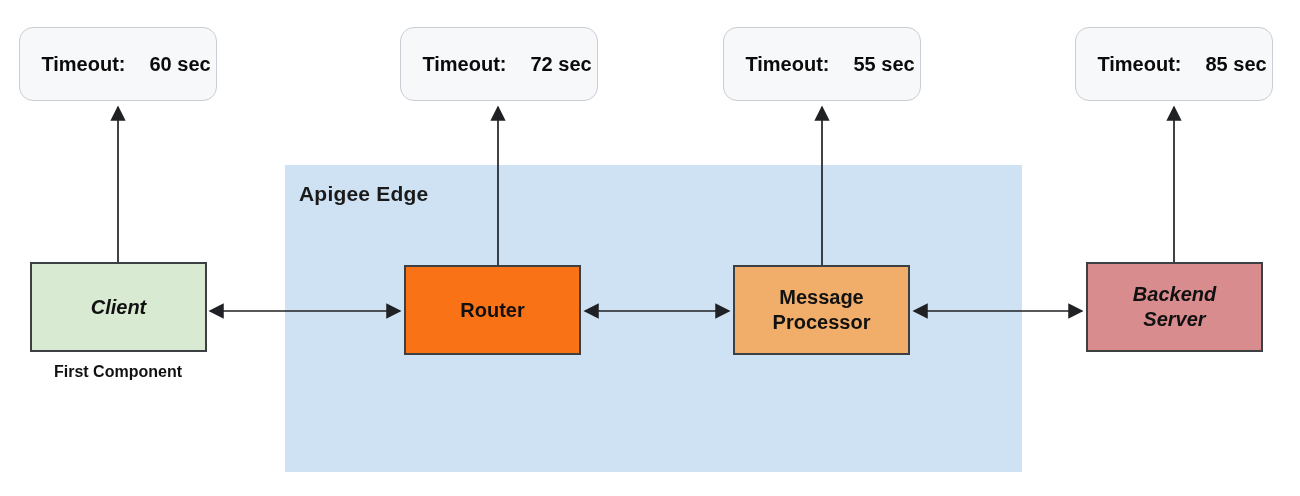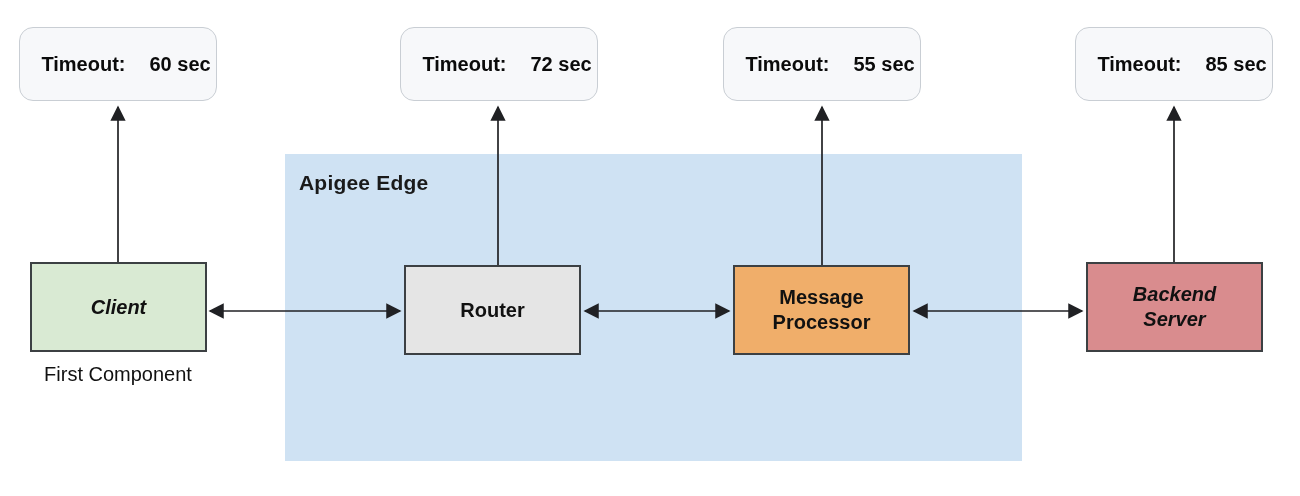--- a/index.html
+++ b/index.html
@@ -8,21 +8,21 @@
     width: 1300px;
     height: 496px;
     background: #ffffff;
     font-family: "Liberation Sans", sans-serif;
     overflow: hidden;
   }
 
   
   .region {
     position: absolute;
-    left: 285px; top: 154px;
+    left: 285px; top: 165px;
     width: 737px; height: 307px;
     background: #cfe2f3;
     z-index: 0;
   }
   .region-label {
     position: absolute;
     left: 14px; top: 17px;
     font-size: 21px;
     font-weight: bold;
     color: #1a1a1a;
@@ -49,22 +49,22 @@
   .comp-client   { left: 30px;   top: 262px; font-style: italic; }
   .comp-router   { left: 404px;  top: 265px; }
   .comp-mp       { left: 733px;  top: 265px; justify-content: center; }
   .comp-backend  { left: 1086px; top: 262px; font-style: italic; }
 
   
   .caption {
     position: absolute;
     width: 210px;
     text-align: center;
-    font-size: 20px;
-    font-weight: normal;
+    font-size: 16px;
+    font-weight: bold;
     color: #111111;
     z-index: 1;
   }
   .caption-first { left: 13px;   top: 363px; }
   .caption-last  { left: 1072px; top: 363px; }
 
   
   .timeout {
     position: absolute;
     width: 198px; height: 74px;
@@ -124,21 +124,21 @@
     <span class="t-value">55 sec</span>
   </div>
   <div class="timeout timeout-4">
     <span class="t-label">Timeout:</span>
     <span class="t-value">85 sec</span>
   </div>
 
   <div class="comp comp-client" style="background: rgb(217, 234, 211);">
     <span>Client</span>
   </div>
-  <div class="comp comp-router" style="background: #e5e5e5;">
+  <div class="comp comp-router" style="background: #f97316;">
     <span>Router</span>
   </div>
   <div class="comp comp-mp" style="background: rgb(240, 174, 106);">
     <span>Message Processor</span>
   </div>
   <div class="comp comp-backend" style="background: rgb(217, 140, 142);">
     <span>Backend Server</span>
   </div>
 
   <div class="caption caption-first">First Component</div>

